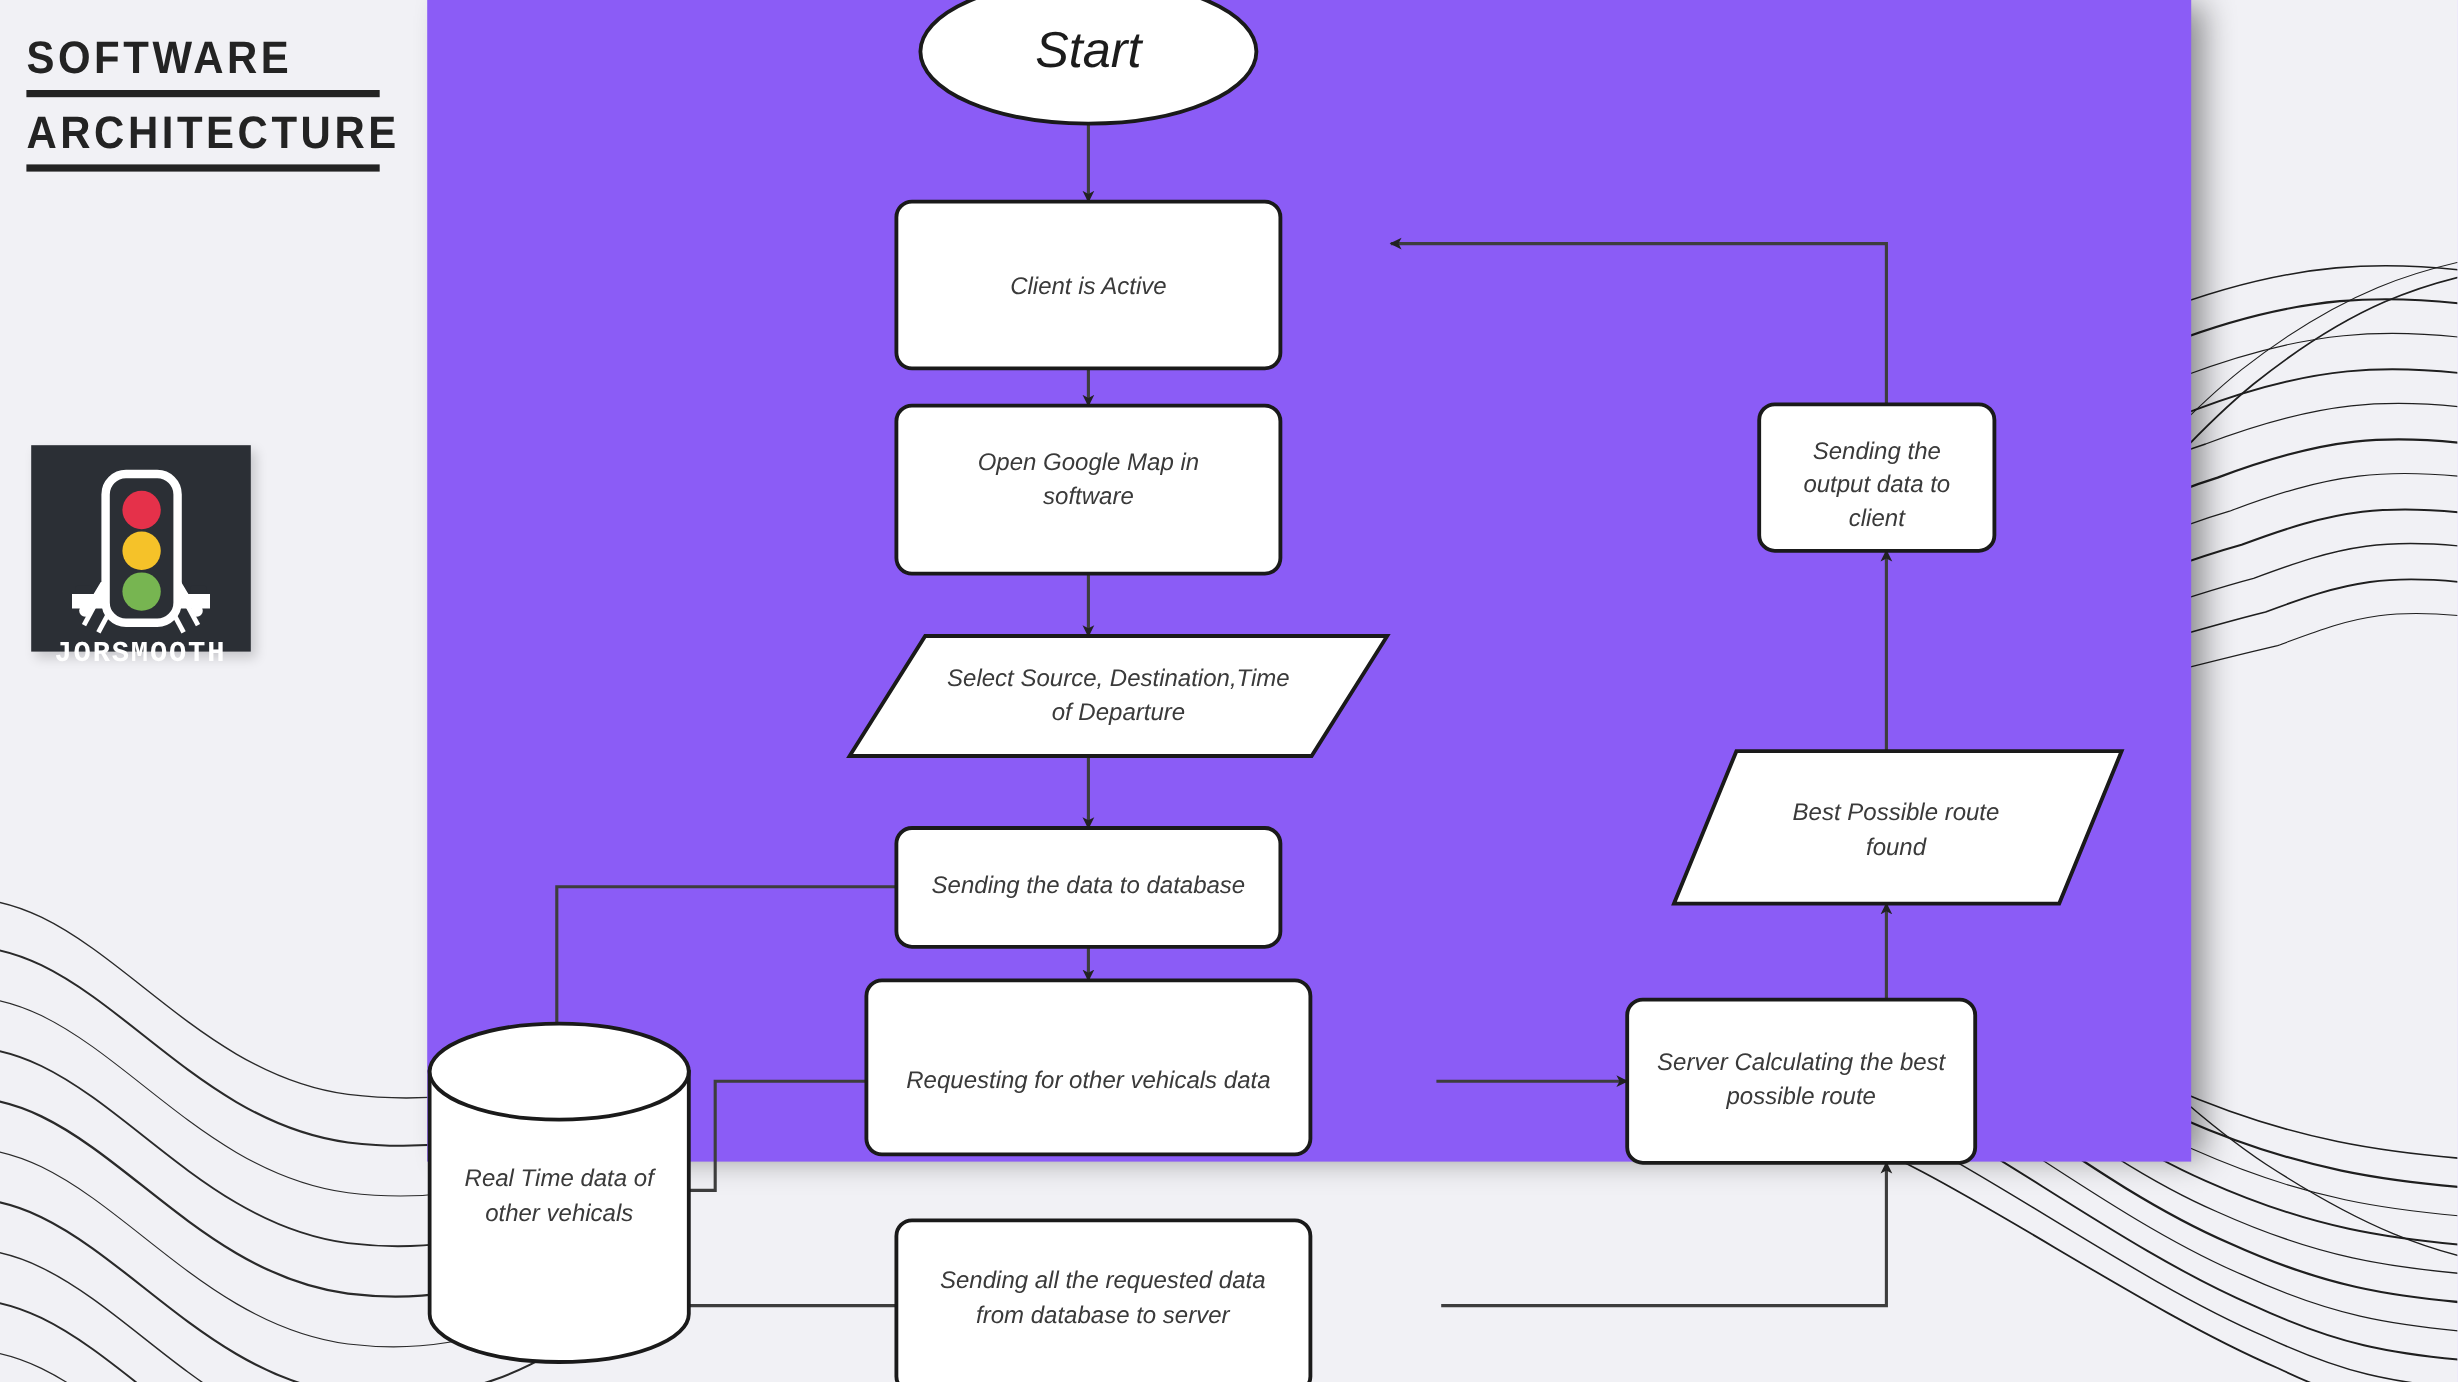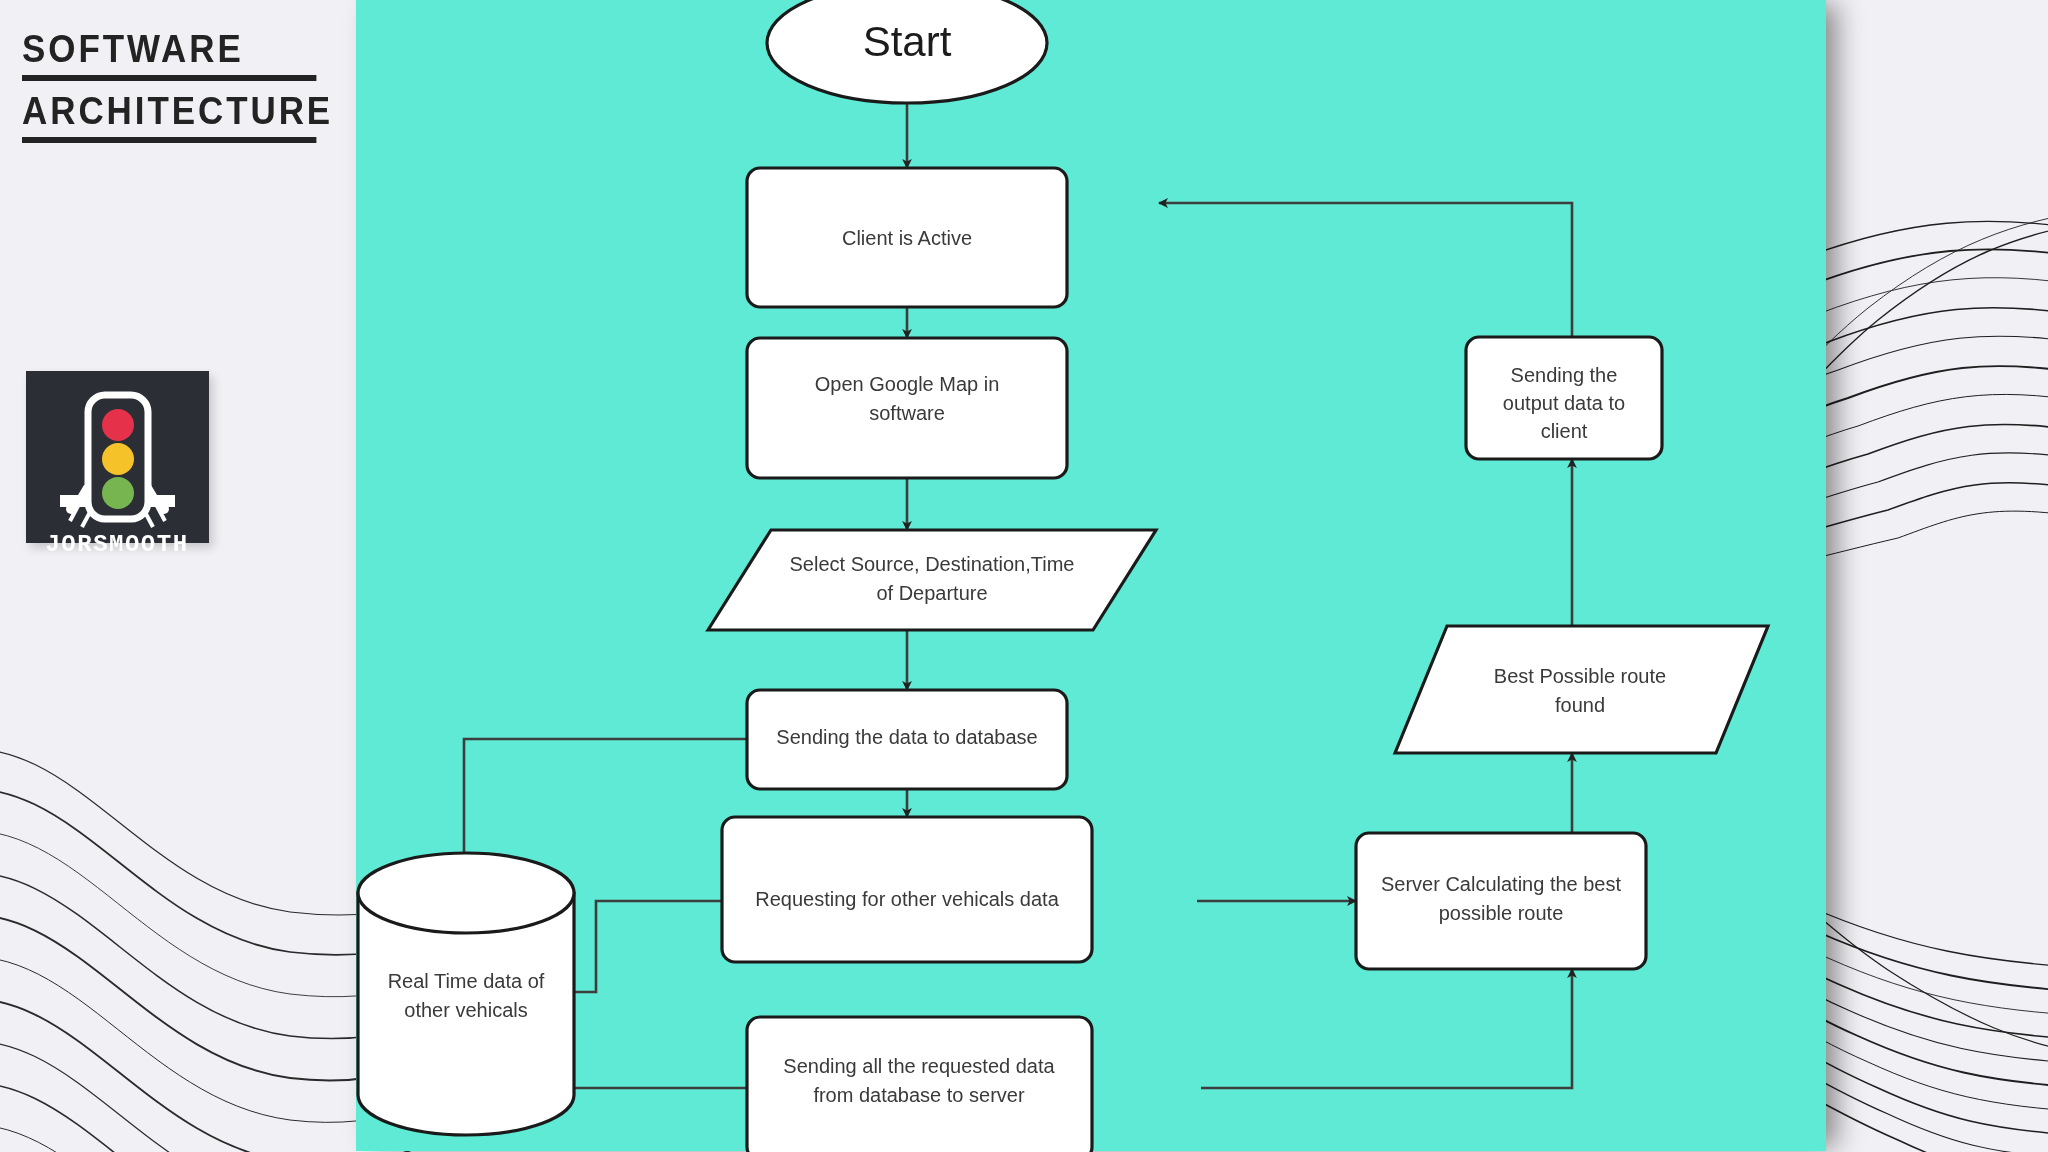--- a/index.html
+++ b/index.html
@@ -61,23 +61,24 @@
     width: 183px;
     height: 172px;
     background: #2b2f35;
     box-shadow: 4px 5px 9px rgba(0,0,0,0.17);
   }
 
   
   #canvas-panel {
     position: absolute;
     left: 356px; top: 0;
-    width: 1470px; height: 1151px;
-    background: #5eead4;
+    width: 1470px; height: 968px;
+    background: #8b5cf6;
     box-shadow: 14px 0 26px -4px rgba(0,0,0,0.45);
+    font-style: italic;
   }
   #flow-svg { position: absolute; left: 0; top: 0; }
 
   .node-label {
     fill: #3a3a3a;
     font-family: "Liberation Sans", sans-serif;
     font-size: 20px;
     text-anchor: middle;
     dominant-baseline: middle;
   }

